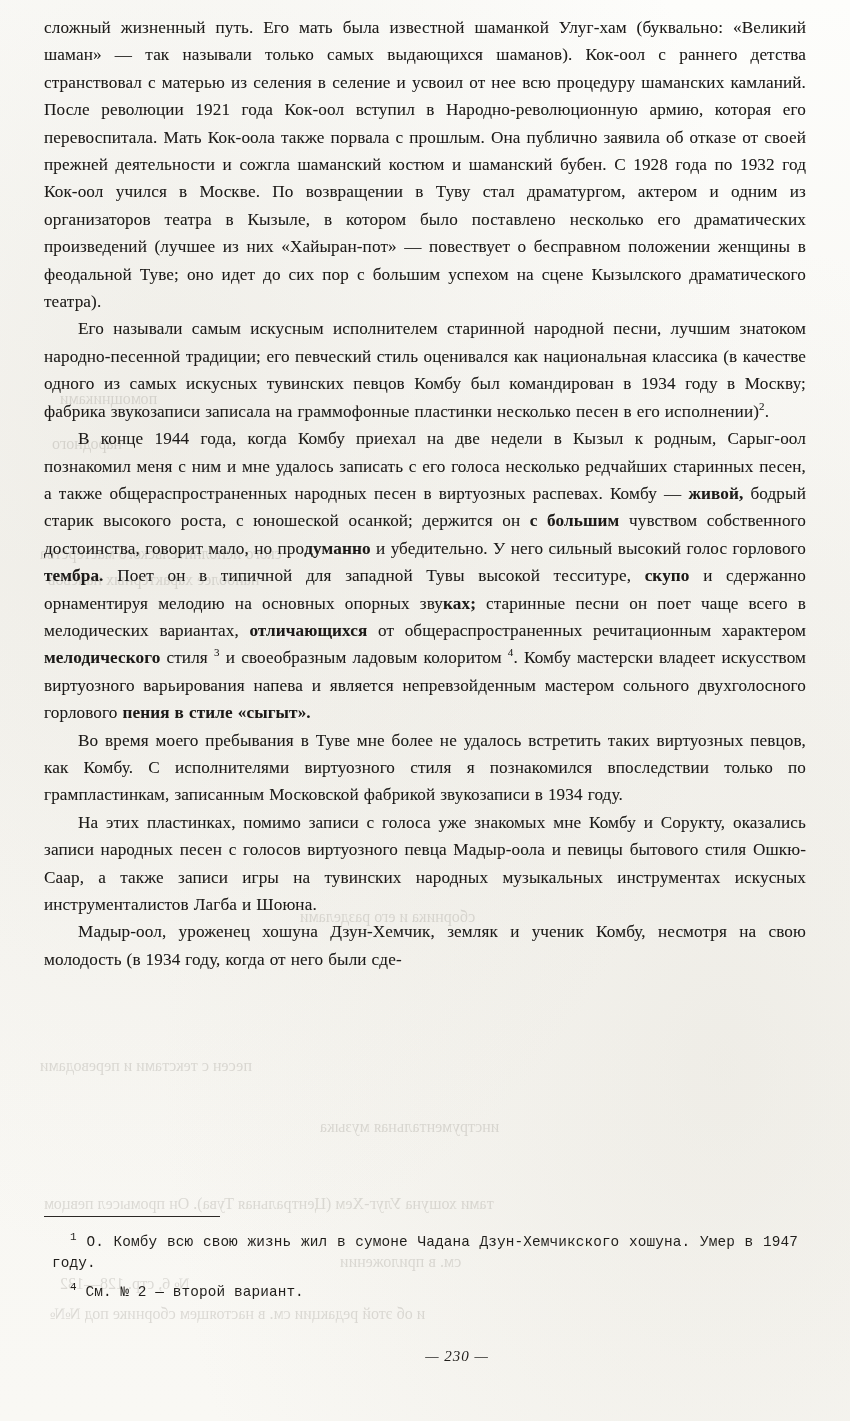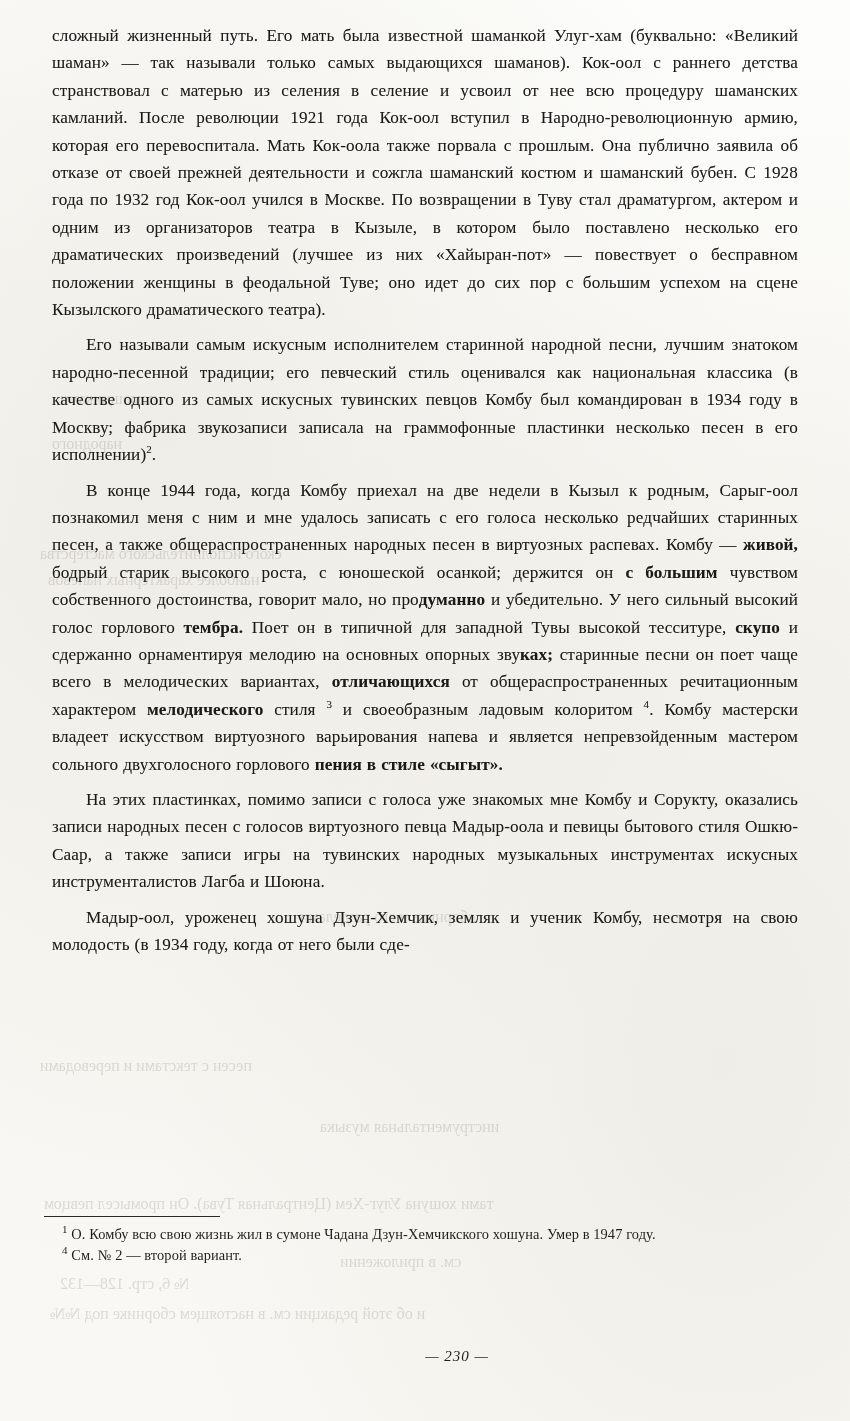--- a/index.html
+++ b/index.html
@@ -26,21 +26,21 @@
     box-sizing: border-box;
     padding: 0;
   }
   .content {
     position: absolute;
     left: 44px;
     top: 14px;
     width: 762px;
   }
   p.body-par {
-    margin: 8px;
+    margin: 0;
     font-size: 17.2px;
     line-height: 27.4px;
     text-align: justify;
     text-indent: 34px;
     letter-spacing: 0.1px;
     word-spacing: 0.6px;
     color: #1c1a18;
     text-shadow: 0 0 0.5px rgba(40,38,35,0.25);
   }
   p.body-par.no-indent {
@@ -62,27 +62,28 @@
     height: 1px;
     background: #2b2825;
   }
   .footnotes {
     position: absolute;
     left: 44px;
     top: 1224px;
     width: 762px;
   }
   .footnote {
-    margin: 0;
+    margin: 8px;
     font-size: 14.4px;
     line-height: 21px;
     text-align: justify;
     text-indent: 18px;
     color: #201e1b;
     letter-spacing: 0.1px;
+    font-family: Liberation Mono, monospace;
   }
   .pagenum {
     position: absolute;
     left: 0;
     top: 1348px;
     width: 850px;
     text-align: center;
     font-size: 15px;
     font-style: italic;
     letter-spacing: 1px;
@@ -120,20 +121,21 @@
 
   <div class="content">
 
     <p class="body-par no-indent">сложный жизненный путь. Его мать была известной шаманкой Улуг-хам (буквально: «Великий шаман» — так называли только самых выдающихся шаманов). Кок-оол с раннего детства странствовал с матерью из селения в селение и усвоил от нее всю процедуру шаманских камланий. После революции 1921 года Кок-оол вступил в Народно-революционную армию, которая его перевоспитала. Мать Кок-оола также порвала с прошлым. Она публично заявила об отказе от своей прежней деятельности и сожгла шаманский костюм и шаманский бубен. С 1928 года по 1932 год Кок-оол учился в Москве. По возвращении в Туву стал драматургом, актером и одним из организаторов театра в Кызыле, в котором было поставлено несколько его драматических произведений (лучшее из них «Хайыран-пот» — повествует о бесправном положении женщины в феодальной Туве; оно идет до сих пор с большим успехом на сцене Кызылского драматического театра).</p>
 
 
     <p class="body-par"><span>Его называли самым искусным исполнителем старинной народной песни, лучшим знатоком народно-песенной традиции; его певческий стиль оценивался как национальная классика (в качестве одного из самых искусных тувинских певцов Комбу был командирован в 1934 году в Москву; фабрика звукозаписи записала на граммофонные пластинки несколько песен в его исполнении)</span><sup>2</sup>.</p>
 
     <p class="body-par" id="par-4-host"><span>В конце 1944 года, когда Комбу приехал на две недели в Кызыл к родным, Сарыг-оол познакомил меня с ним и мне удалось записать с его голоса несколько редчайших старинных песен, а также общераспространенных народных песен в виртуозных распевах. Комбу — </span><span class="bold-run">живой,</span><span> бодрый старик высокого роста, с юношеской осанкой; держится он </span><span class="bold-run">с большим</span><span> чувством собственного достоинства, говорит мало, но про</span><span class="bold-run">думанно</span><span> и убедительно. У него сильный высокий голос горлового </span><span class="bold-run">тембра.</span><span> Поет он в типичной для западной Тувы высокой тесситуре, </span><span class="bold-run">скупо</span><span> и сдержанно орнаментируя мелодию на основных опорных зву</span><span class="bold-run">ках;</span><span> старинные песни он поет чаще всего в мелодических вариантах, </span><span class="bold-run">отличающихся</span><span> от общераспространенных речитационным характером </span><span class="bold-run">мелодического</span><span> стиля </span><sup>3</sup><span> и своеобразным ладовым колоритом </span><sup>4</sup><span>. Комбу мастерски владеет искусством виртуозного варьирования напева и является непревзойденным мастером сольного двухголосного горлового </span><span class="bold-run">пения в стиле «сыгыт».</span></p>
 
+    <p class="body-par">Во время моего пребывания в Туве мне более не удалось встретить таких виртуозных певцов, как Комбу. С исполнителями виртуозного стиля я познакомился впоследствии только по грампластинкам, записанным Московской фабрикой звукозаписи в 1934 году.</p>
 
     <p class="body-par">На этих пластинках, помимо записи с голоса уже знакомых мне Комбу и Сорукту, оказались записи народных песен с голосов виртуозного певца Мадыр-оола и певицы бытового стиля Ошкю-Саар, а также записи игры на тувинских народных музыкальных инструментах искусных инструменталистов Лагба и Шоюна.</p>
 
     <p class="body-par">Мадыр-оол, уроженец хошуна Дзун-Хемчик, земляк и ученик Комбу, несмотря на свою молодость (в 1934 году, когда от него были сде-</p>
 
   </div>
 
   <div class="rule"></div>
 
   <div class="footnotes">

